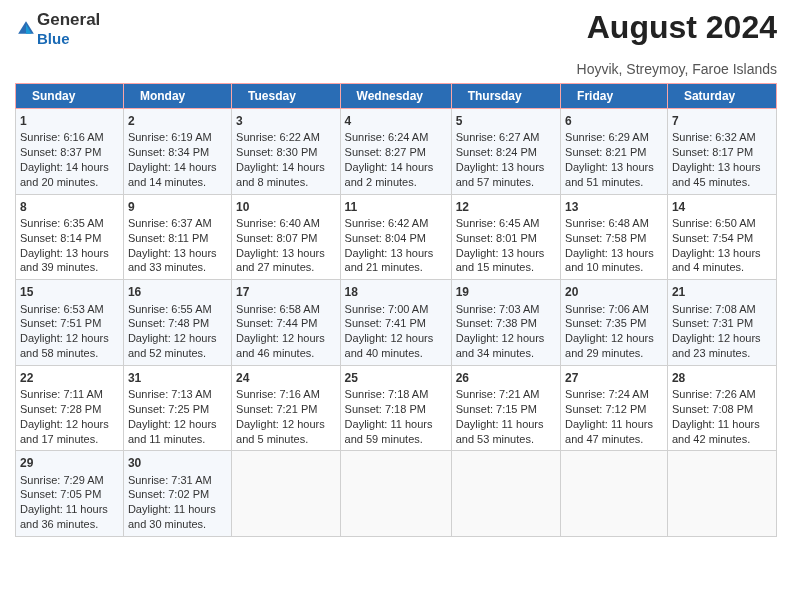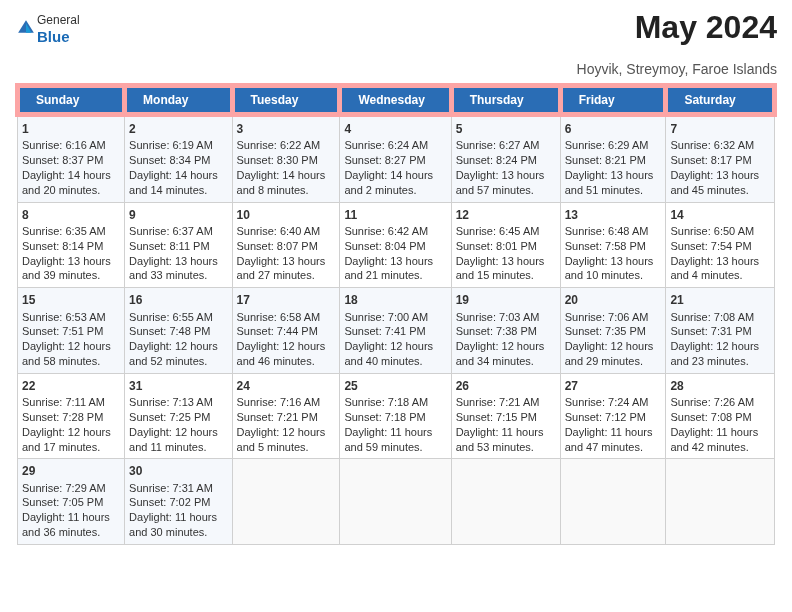--- a/index.html
+++ b/index.html
@@ -45,21 +45,21 @@
       border-collapse: collapse;
       font-size: 10.5px;
     }
     .calendar thead th {
       background: #2a6db5;
       color: #fff;
       padding: 5px 16px;
       text-align: left;
       font-size: 12px;
       font-weight: bold;
-      border: 5px solid #fca5a5;
+      border: 1px solid #fca5a5;
     }
     .calendar tbody td {
       vertical-align: top;
       padding: 4px 4px;
       border: 1px solid #d0d0d0;
       width: 113px;
       min-height: 70px;
       background: #fff;
       color: #333;
       line-height: 1.35;
@@ -99,27 +99,27 @@
 
 <div class="page">
   <div class="header">
     <div class="logo-wrapper">
       <div class="logo-row">
         <svg class="logo-icon" viewBox="0 0 28 28" xmlns="http://www.w3.org/2000/svg">
           <polygon points="14,4 24,20 4,20" fill="#2a6db5"></polygon>
           <polygon points="14,8 21,20 14,20" fill="#1a9ad7"></polygon>
         </svg>
         <div>
-          <span style="font-size:12px;font-weight:normal;color:#333;">General</span><br>
+          <span style="font-size:17px;font-weight:bold;color:#333;">General</span><br>
           <span style="font-size:15px;font-weight:bold;color:#1a6ab5;margin-top:40px;">Blue</span>
         </div>
       </div>
     </div>
     <div class="title-block">
-      <div class="cal-title">May 2024</div>
+      <div class="cal-title">August 2024</div>
       <div class="cal-subtitle">Hoyvik, Streymoy, Faroe Islands</div>
     </div>
   </div>
 
   <table class="calendar">
     <thead>
       <tr>
       <th>Sunday</th>
           <th>Monday</th>
           <th>Tuesday</th>

